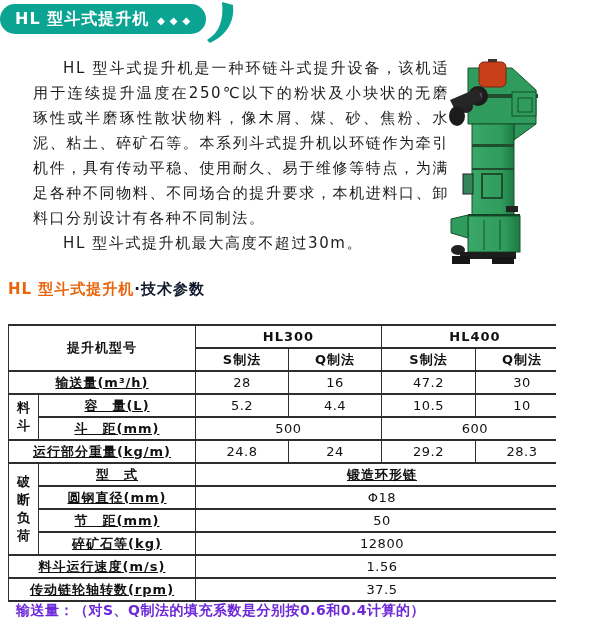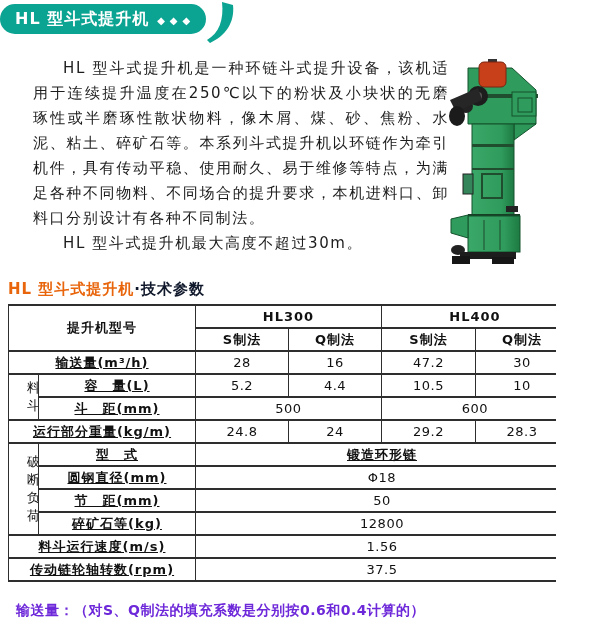--- a/index.html
+++ b/index.html
@@ -21,29 +21,29 @@
 
   
   .photo { position:absolute; left:448px; top:56px; width:155px; height:210px; }
 
   
   .section-title { position:absolute; left:8px; top:280px; font-size:15px; font-weight:bold; letter-spacing:1px; }
   .section-title .hl { color:#e8650c; }
   .section-title .rest { color:#0f172a; }
 
   
-  .tbl-wrap { position:absolute; left:8px; top:304px; }
+  .tbl-wrap { position:absolute; left:8px; top:324px; }
   table { border-collapse:collapse; table-layout:fixed; width:560px; }
   td { border-left:1px solid #2e2e2e; border-right:1px solid #2e2e2e;
        border-top:2px solid #2e2e2e; border-bottom:2px solid #2e2e2e;
        height:23px; text-align:center; vertical-align:middle;
        font-size:13px; color:#111111; padding:0 2px; overflow:hidden; }
   td.head  { font-weight:bold; letter-spacing:1px; }
   td.label { font-weight:bold; letter-spacing:1px;text-decoration:underline; }
-  td.group { font-weight:normal; word-break:break-all; line-height:1.4; padding:0 18px;margin-left:16px; }
+  td.group { font-weight:bold; word-break:break-all; line-height:1.4; padding:0 8px;margin-left:16px; }
   td.val   { font-weight:normal; letter-spacing:0.5px; }
 
   
   .footnote { position:absolute; left:16px; top:602px; font-size:14px; font-weight:bold;
     color:#6d28d9; letter-spacing:0.5px; }
 </style>
 </head>
 <body>
 
 <div class="page">

